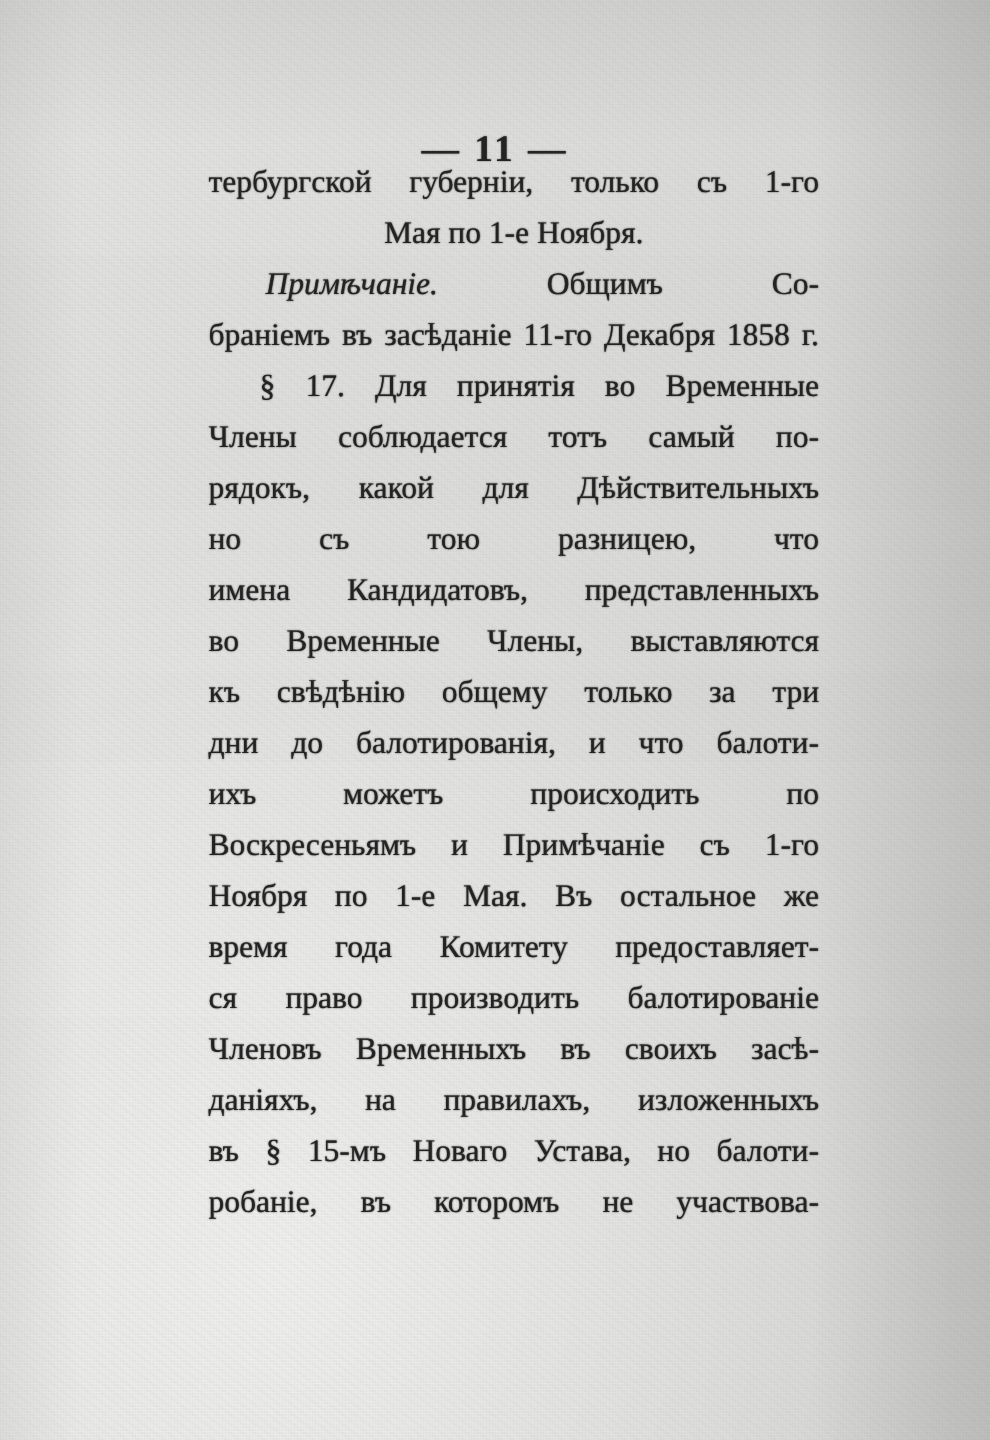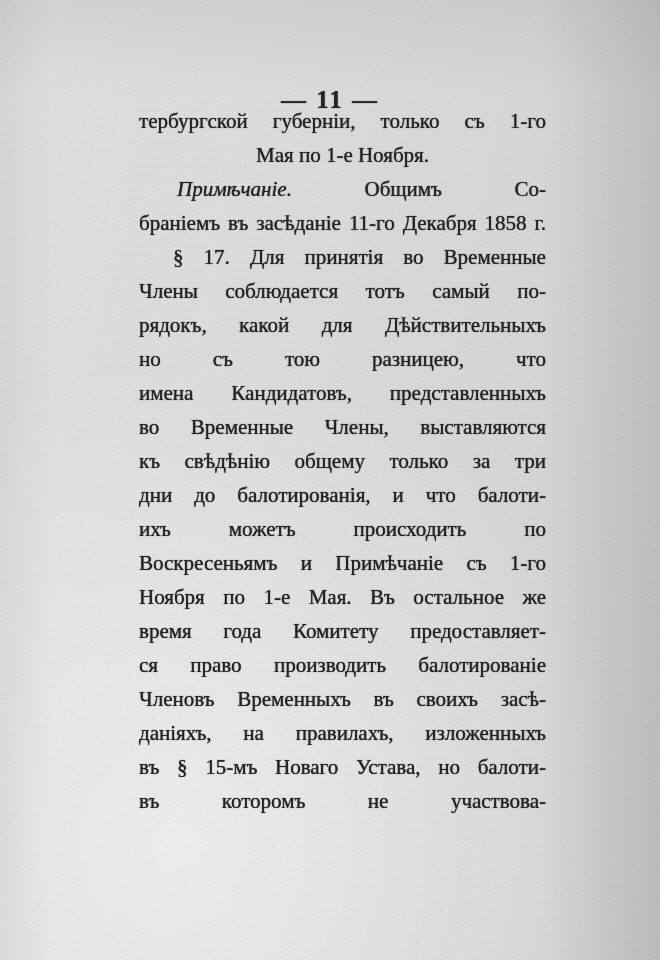--- a/index.html
+++ b/index.html
@@ -233,20 +233,21 @@
     <div class="ln just">
         <span>въ</span>
         <span>§</span>
         <span>15-мъ</span>
         <span>Новаго</span>
         <span>Устава,</span>
         <span>но</span>
         <span>балоти-</span>
       </div>
     <div class="ln just">
+        <span>робаніе,</span>
         <span>въ</span>
         <span>которомъ</span>
         <span>не</span>
         <span>участвова-</span>
       </div>
 
   </div>
 </div>
 
 </body></html>

